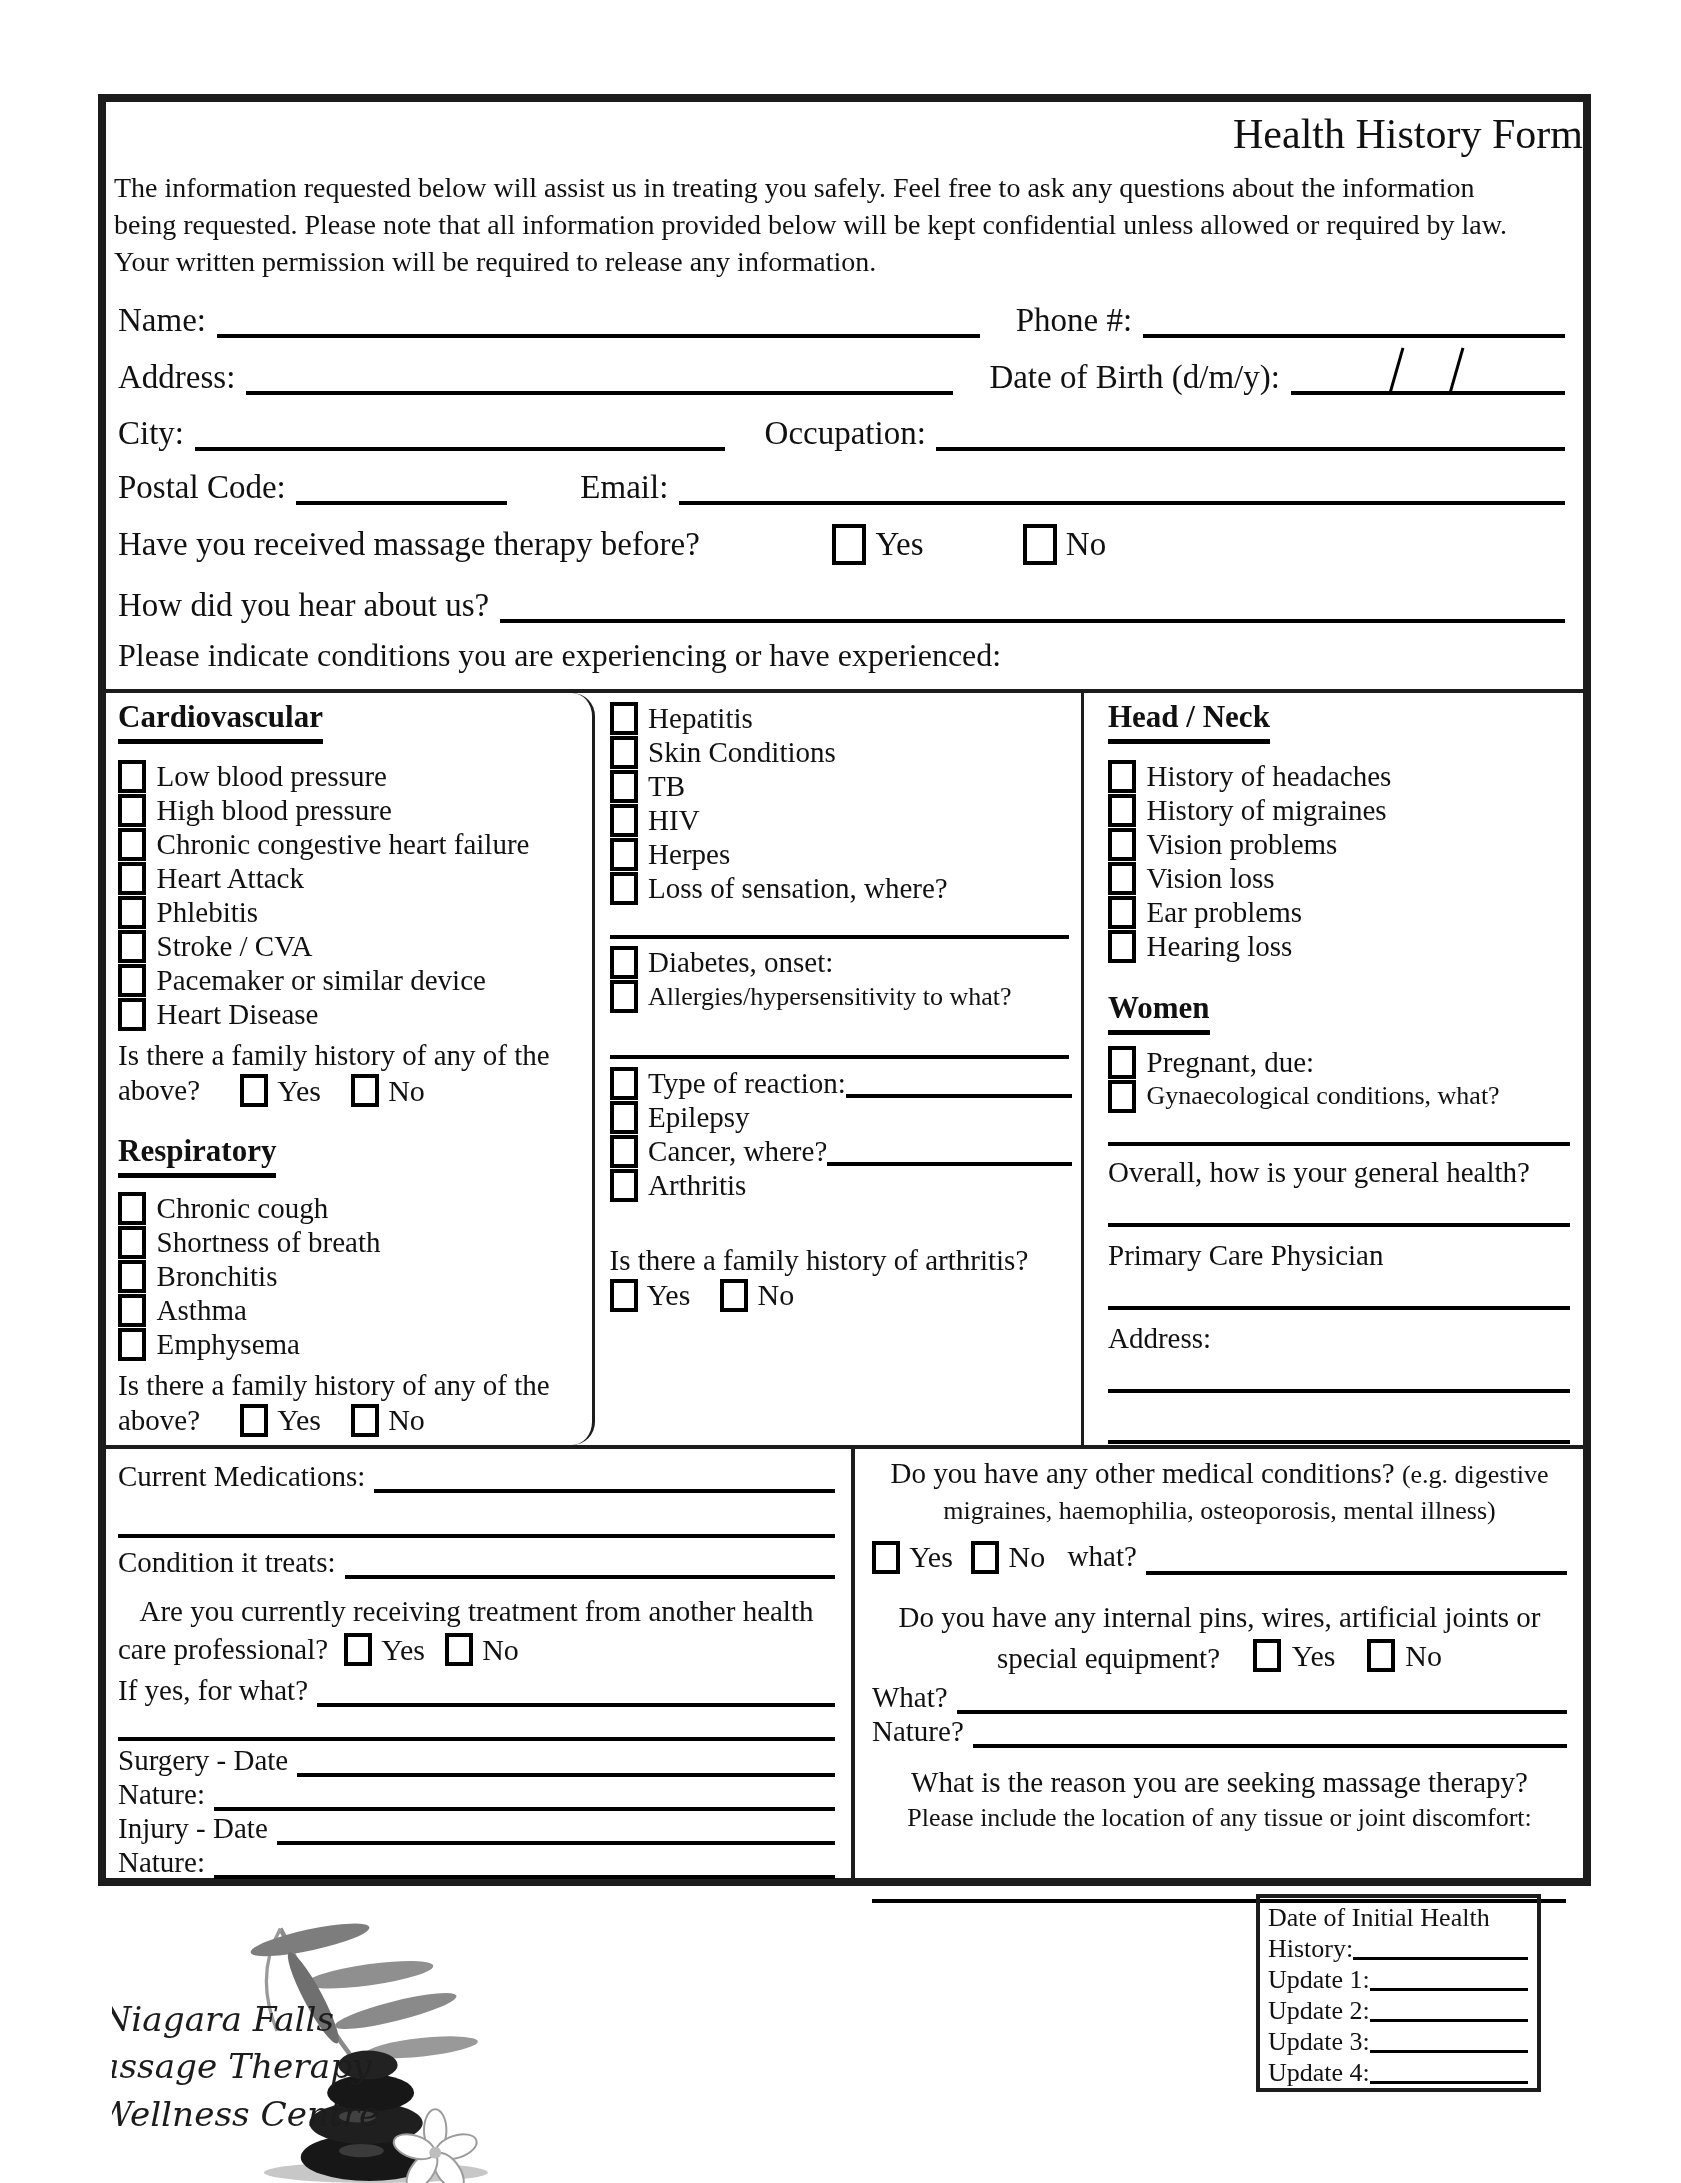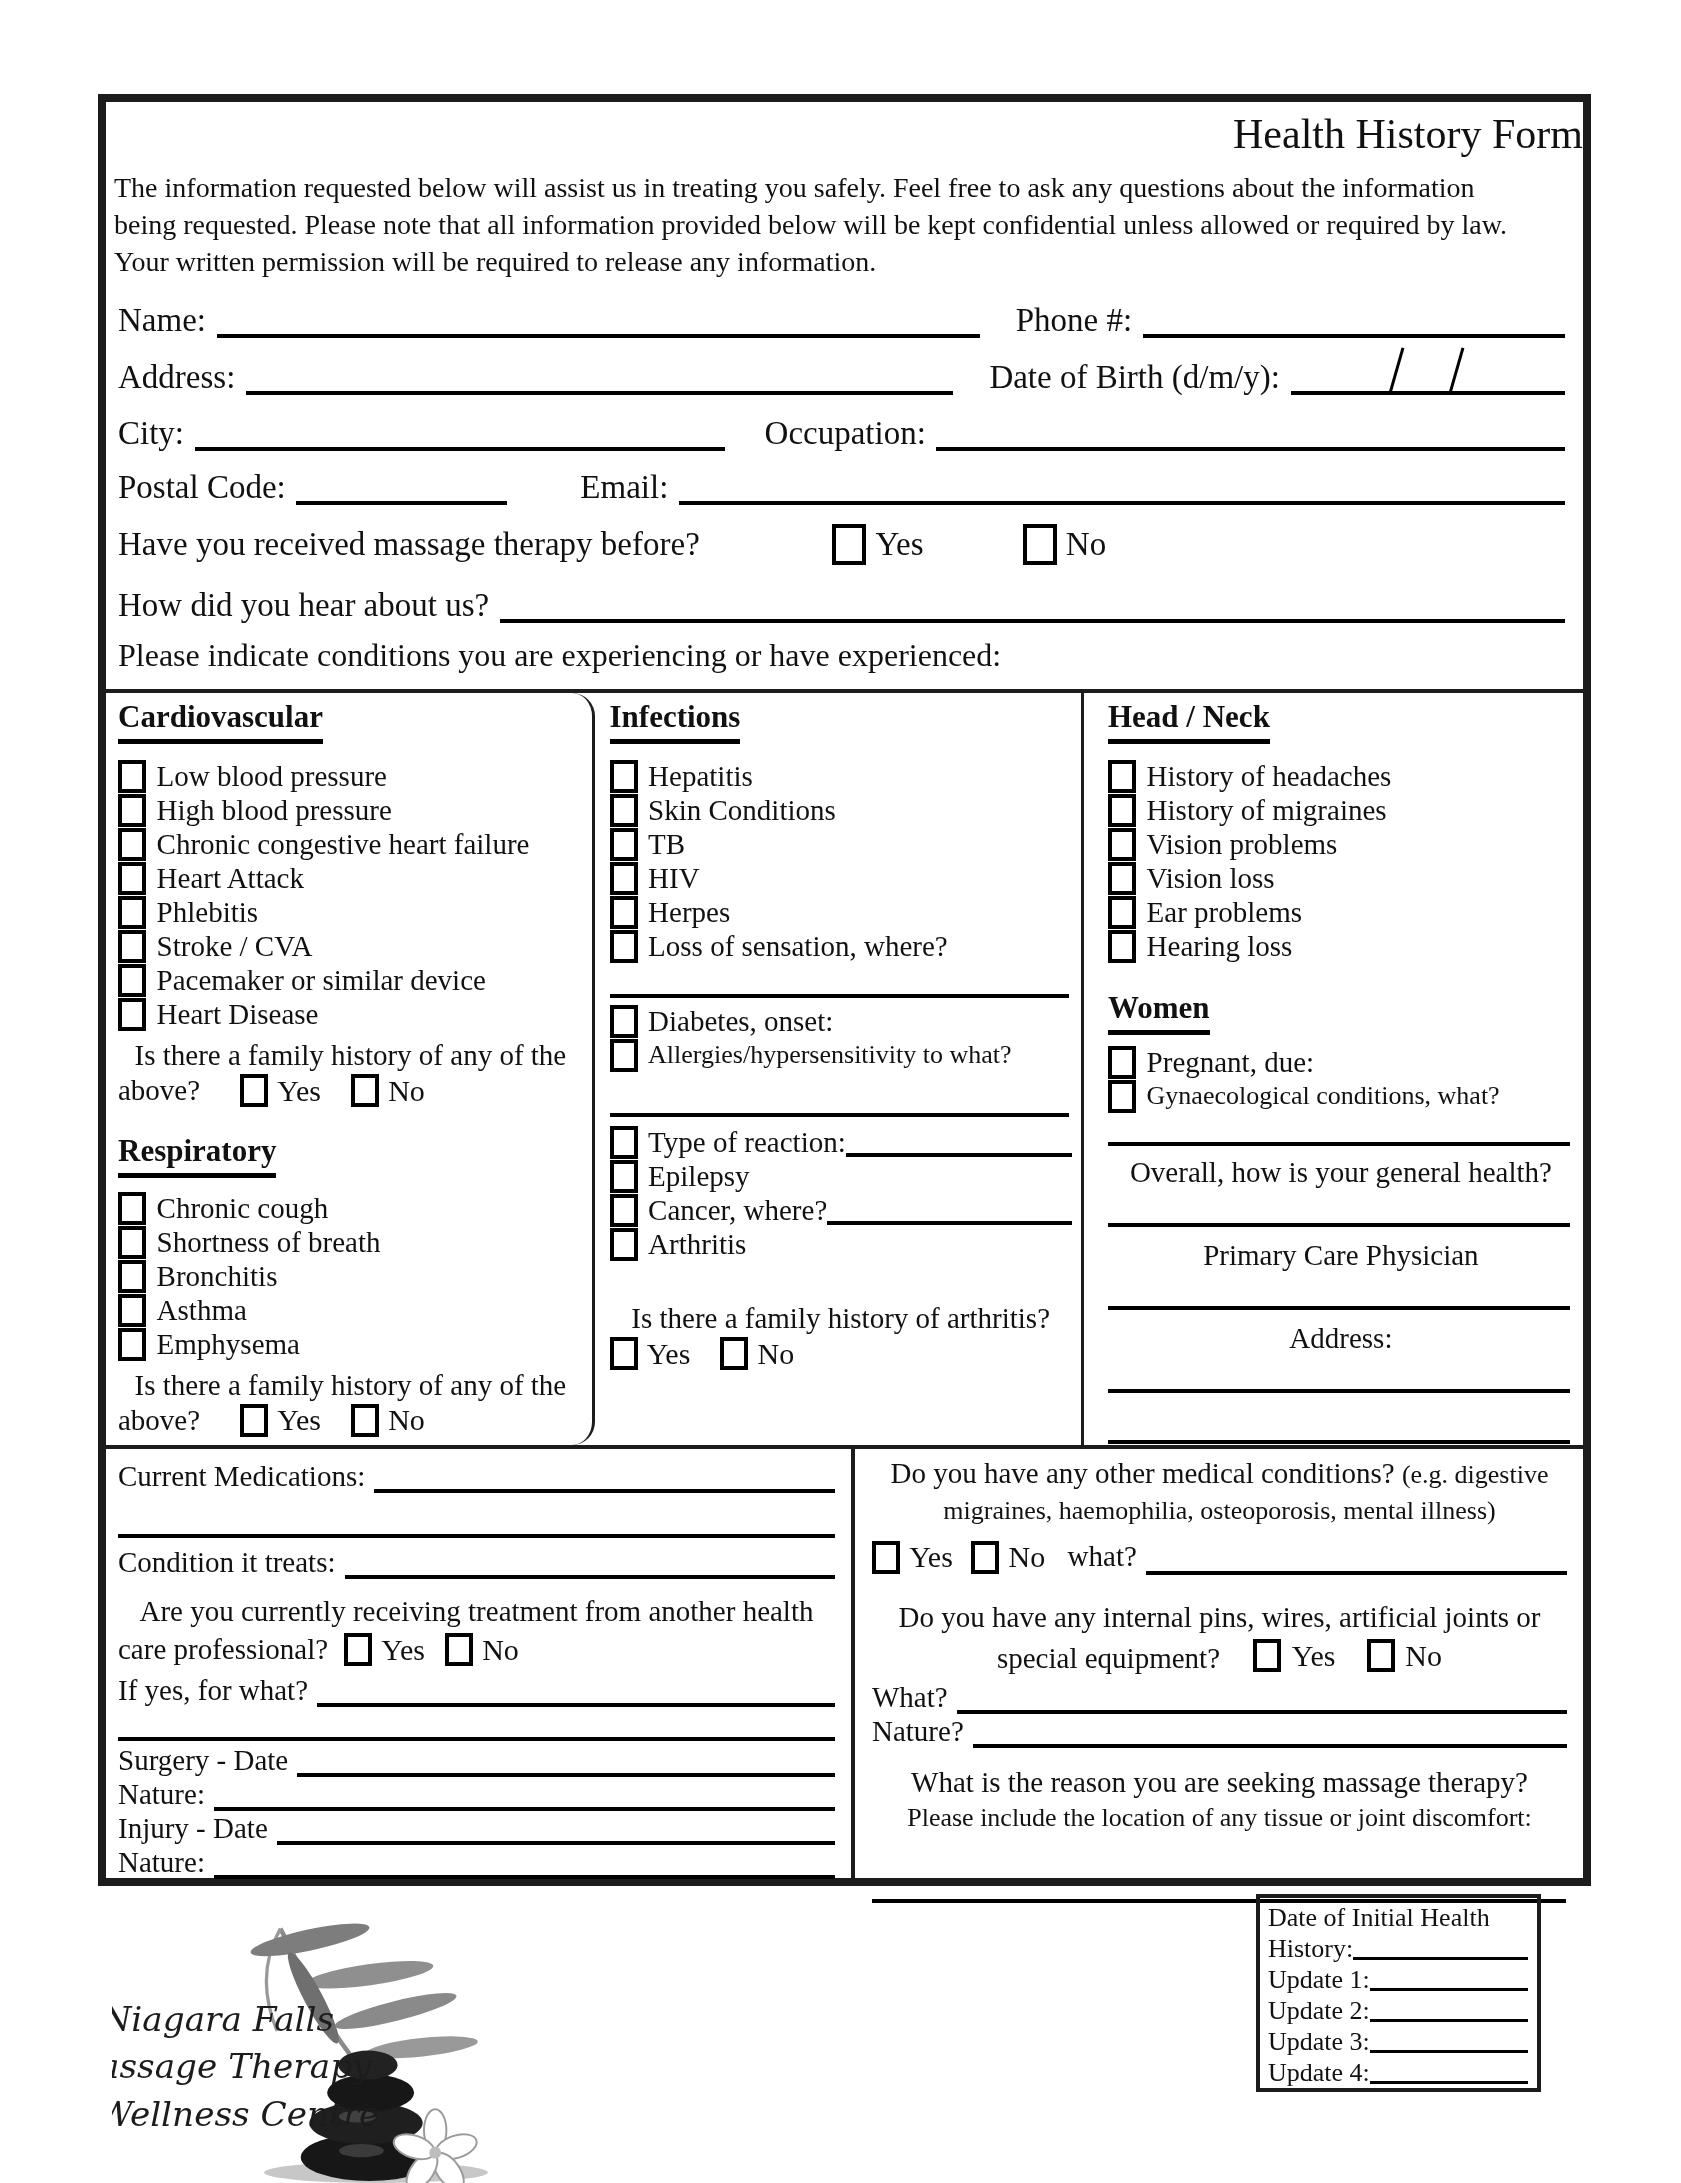--- a/index.html
+++ b/index.html
@@ -29,21 +29,21 @@
   .tcol{box-sizing:border-box;padding:8px 9.2px 0 12px;}
   .tc1{width:489px;border-right:3.3px solid #1c1c1c;border-radius:23px;}
   .tc2{width:489px;border-right:3.3px solid #1c1c1c;padding-left:14.5px;}
   .tc3{flex:1;padding-left:24px;}
   .colhead{font-size:31px;font-weight:bold;display:inline-block;
            border-bottom:5.3px solid #000;padding-bottom:5.3px;line-height:1.05;}
   .hwrap{margin-bottom:16px;}
   .ci{display:flex;align-items:center;height:34px;font-size:29px;white-space:nowrap;}
   .ci .cb{margin-right:10.6px;}
   .ci.small{font-size:26px;}
-  .famq{font-size:29px;line-height:34px;margin-top:6.6px;text-align:center;}
+  .famq{font-size:29px;line-height:34px;margin-top:6.6px;}
   .ynrow{display:flex;align-items:center;height:37px;font-size:29px;}
   .ynrow .cb{margin-left:0;}
   .ynrow .sp{width:30px;}
   .blankline{border-bottom:4px solid #000;}
   .inlineline{flex:1;border-bottom:4px solid #000;height:5.3px;align-self:flex-end;margin-bottom:2.6px;}
   
   .bottom{position:absolute;left:0;top:1346px;width:1477px;height:430px;display:flex;}
   .bcell{box-sizing:border-box;padding:6.6px 16px 0 12px;}
   .bl{width:749px;border-right:4px solid #1c1c1c;}
   .br{flex:1;padding-left:17px;}
@@ -189,21 +189,20 @@
           <span style="margin-right:40px">above?</span>
           <span class="cb"></span>
             <span class="ynlab">Yes</span>
           <span class="sp"></span>
           <span class="cb"></span>
             <span class="ynlab">No</span>
         </div>
       </div>
 
       <div class="tcol tc2">
-        <div class="hwrap"><span class="colhead">Infections</span></div>
         <div class="ci">
             <span class="cb"></span>
             <span>Hepatitis</span>
           </div>
         <div class="ci">
             <span class="cb"></span>
             <span>Skin Conditions</span>
           </div>
         <div class="ci">
             <span class="cb"></span>

